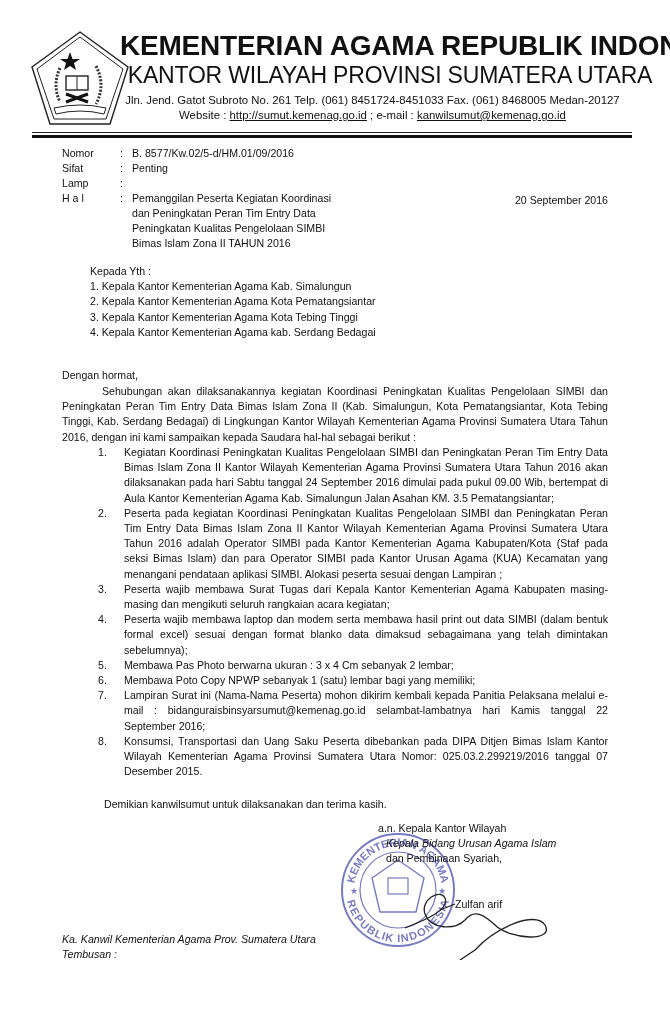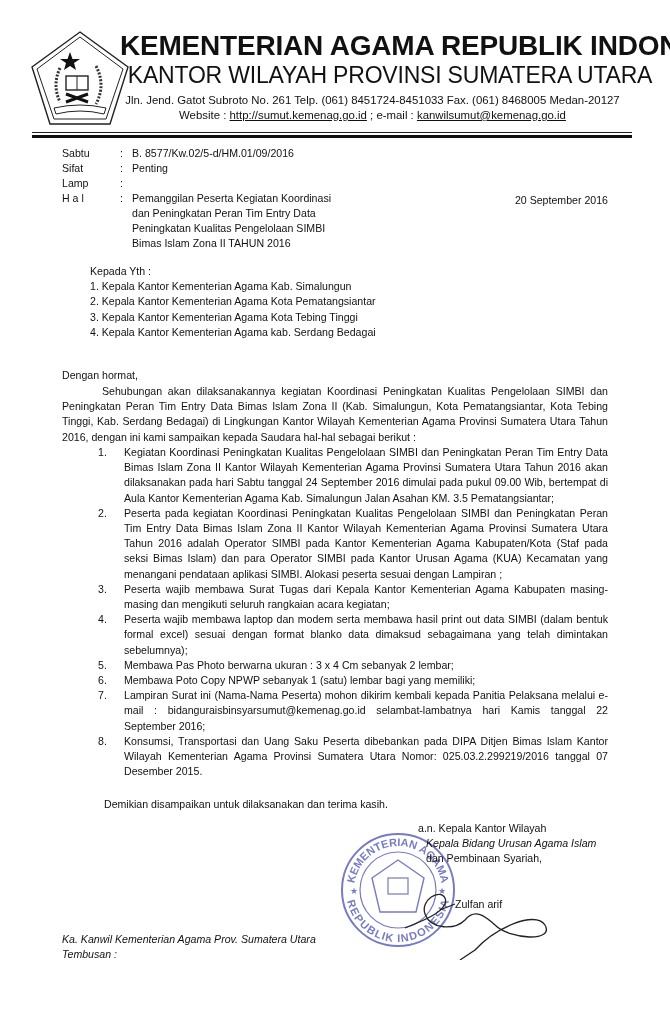--- a/index.html
+++ b/index.html
@@ -25,21 +25,21 @@
   .date { left: 480px; top: 146px; width: 128px; text-align: right; font-size: 10.6px; margin-top: 48px; }
 
   .to { left: 62px; top: 264px; font-size: 10.6px; line-height: 15.2px; margin-left: 28px; }
   .txt { font-size: 10.6px; line-height: 15.2px; }
   .para { left: 62px; width: 546px; text-align: justify; }
   .list { left: 98px; width: 510px; }
   .li { display: flex; text-align: justify; }
   .li .n { width: 26px; flex: none; }
   .li .t { flex: 1; }
 
-  .sig { left: 378px; font-size: 10.6px; line-height: 15px; margin-left: 40px; }
+  .sig { left: 378px; font-size: 10.6px; line-height: 15px; }
   .sig i { font-style: italic; }
   .cc { left: 62px; font-size: 10.6px; line-height: 15.4px; font-style: italic; }
   #stamp { left: 340px; top: 832px; width: 116px; height: 116px; opacity: 0.75; }
   #signature { left: 395px; top: 870px; width: 170px; height: 90px; }
 </style>
 </head>
 <body>
 
 <svg id="logo" class="abs" viewBox="0 0 100 98">
   <polygon points="50,2 98,37 80,94 20,94 2,37" fill="none" stroke="#222" stroke-width="1.4"></polygon>
@@ -58,21 +58,21 @@
 <div class="abs h3">Jln. Jend. Gatot Subroto No. 261 Telp. (061) 8451724-8451033 Fax. (061) 8468005 Medan-20127</div>
 <div class="abs h4">
   <span>Website : </span><a>http://sumut.kemenag.go.id</a><span> ; e-mail : </span><a>kanwilsumut@kemenag.go.id</a>
 </div>
 <div class="abs rule-thin"></div>
 <div class="abs rule-thick"></div>
 
 <div class="abs date">20 September  2016</div>
 <div class="abs meta" style="top:146px;">
   <div class="row">
-    <span class="k">Sabtu</span>
+    <span class="k">Nomor</span>
     <span class="c">:</span>
     <span class="v">B. 8577/Kw.02/5-d/HM.01/09/2016</span>
   </div>
   <div class="row">
     <span class="k">Sifat</span>
     <span class="c">:</span>
     <span class="v">Penting</span>
   </div>
   <div class="row">
     <span class="k">Lamp</span>
@@ -129,21 +129,21 @@
   <div class="li">
       <span class="n">7.</span>
       <span class="t">Lampiran Surat ini (Nama-Nama Peserta) mohon dikirim kembali kepada Panitia Pelaksana melalui e-mail : bidanguraisbinsyarsumut@kemenag.go.id selambat-lambatnya hari Kamis tanggal 22 September 2016;</span>
     </div>
   <div class="li">
       <span class="n">8.</span>
       <span class="t">Konsumsi, Transportasi  dan  Uang Saku Peserta dibebankan pada DIPA Ditjen Bimas Islam Kantor Wilayah Kementerian Agama Provinsi Sumatera Utara Nomor: 025.03.2.299219/2016 tanggal 07 Desember 2015.</span>
     </div>
 </div>
 
-<div class="abs txt" style="left:104px; top:797px;">Demikian disampaikan untuk dilaksanakan dan terima kasih.</div>
+<div class="abs txt" style="left:104px; top:797px;">Demikian kanwilsumut untuk dilaksanakan dan terima kasih.</div>
 
 <svg id="stamp" class="abs" viewBox="0 0 116 116">
   <circle cx="58" cy="58" r="56" fill="none" stroke="#4a4fb0" stroke-width="2"></circle>
   <circle cx="58" cy="58" r="38" fill="none" stroke="#4a4fb0" stroke-width="1.2"></circle>
   <polygon points="58,28 84,46 76,80 40,80 32,46" fill="none" stroke="#4a4fb0" stroke-width="1.4"></polygon>
   <rect x="48" y="46" width="20" height="16" fill="none" stroke="#4a4fb0" stroke-width="1.2"></rect>
   <text x="10" y="62" fill="#4a4fb0" font-size="9" font-family="Liberation Sans, sans-serif">★</text>
   <text x="98" y="62" fill="#4a4fb0" font-size="9" font-family="Liberation Sans, sans-serif">★</text>
   <defs>
     <path id="arcTop" d="M14,58 A44,44 0 0 1 102,58"></path>

